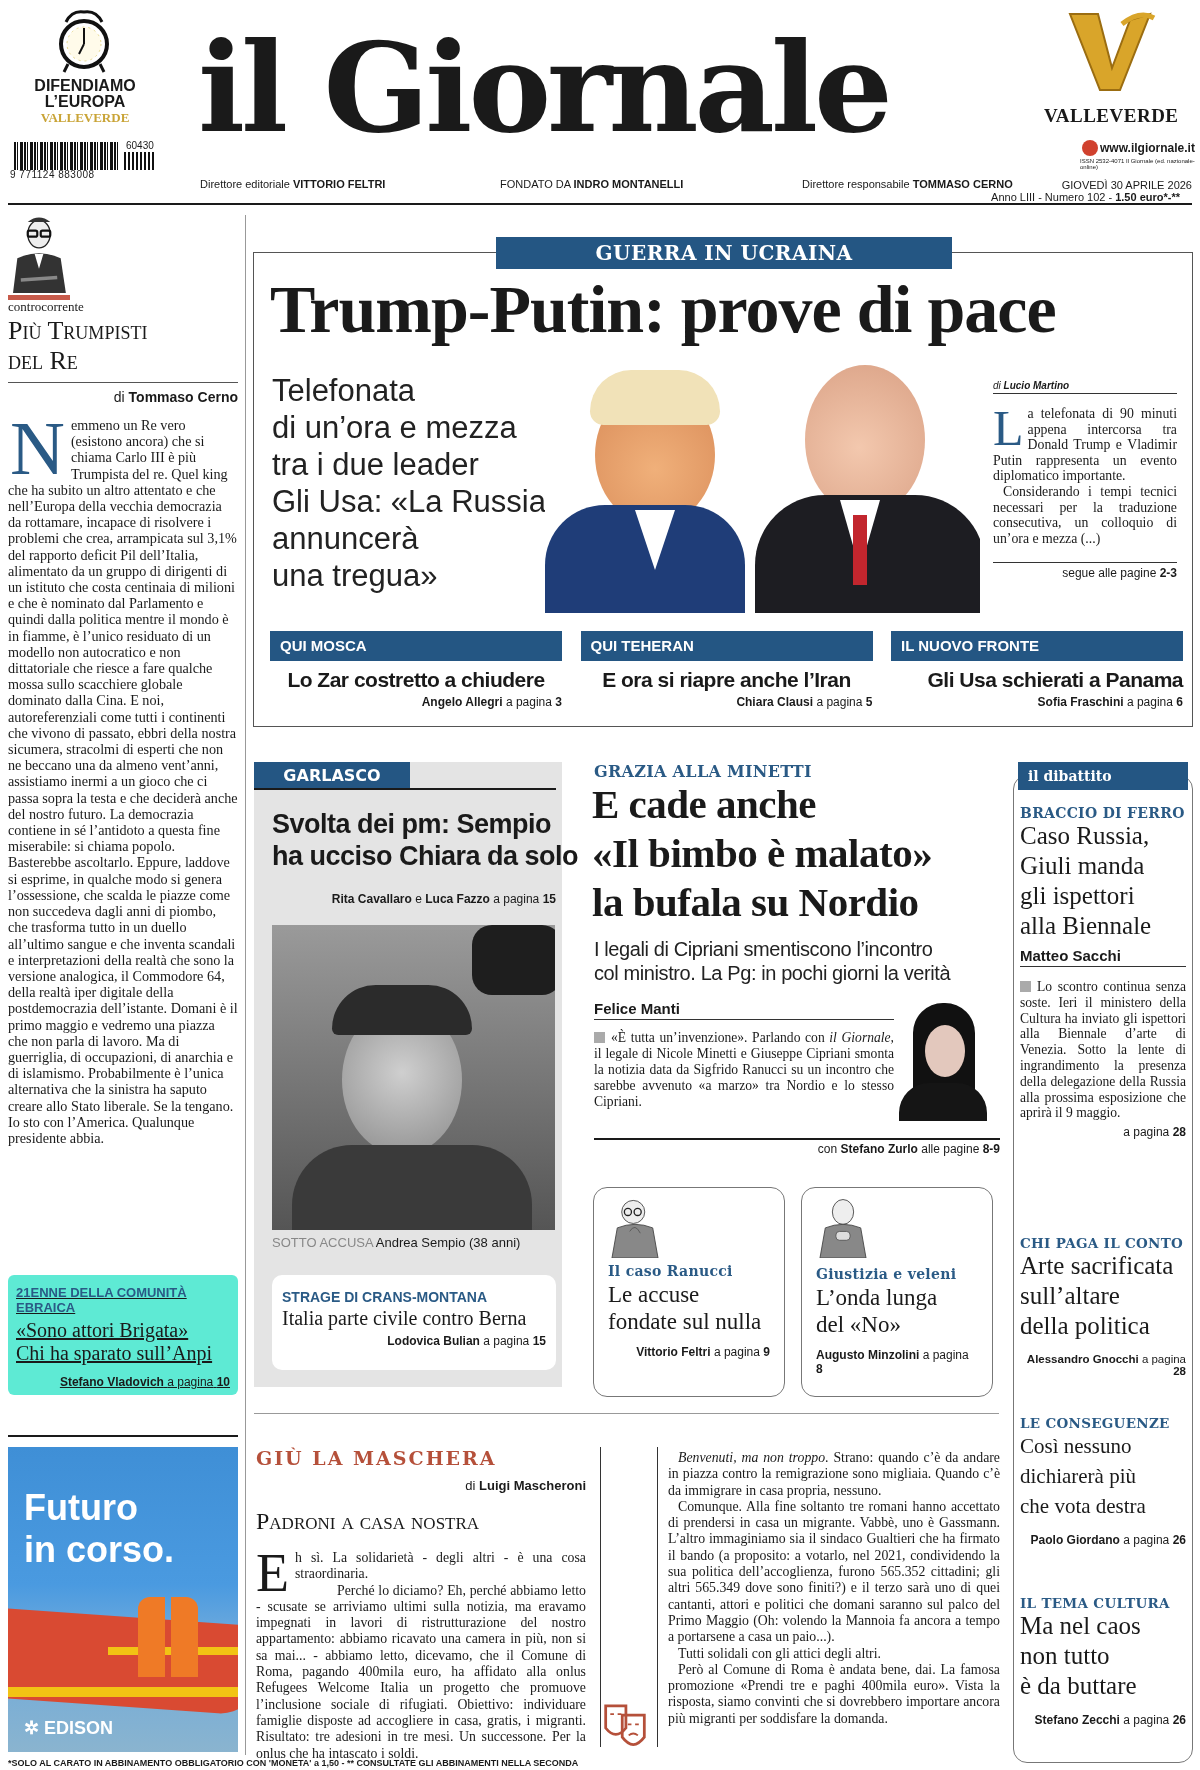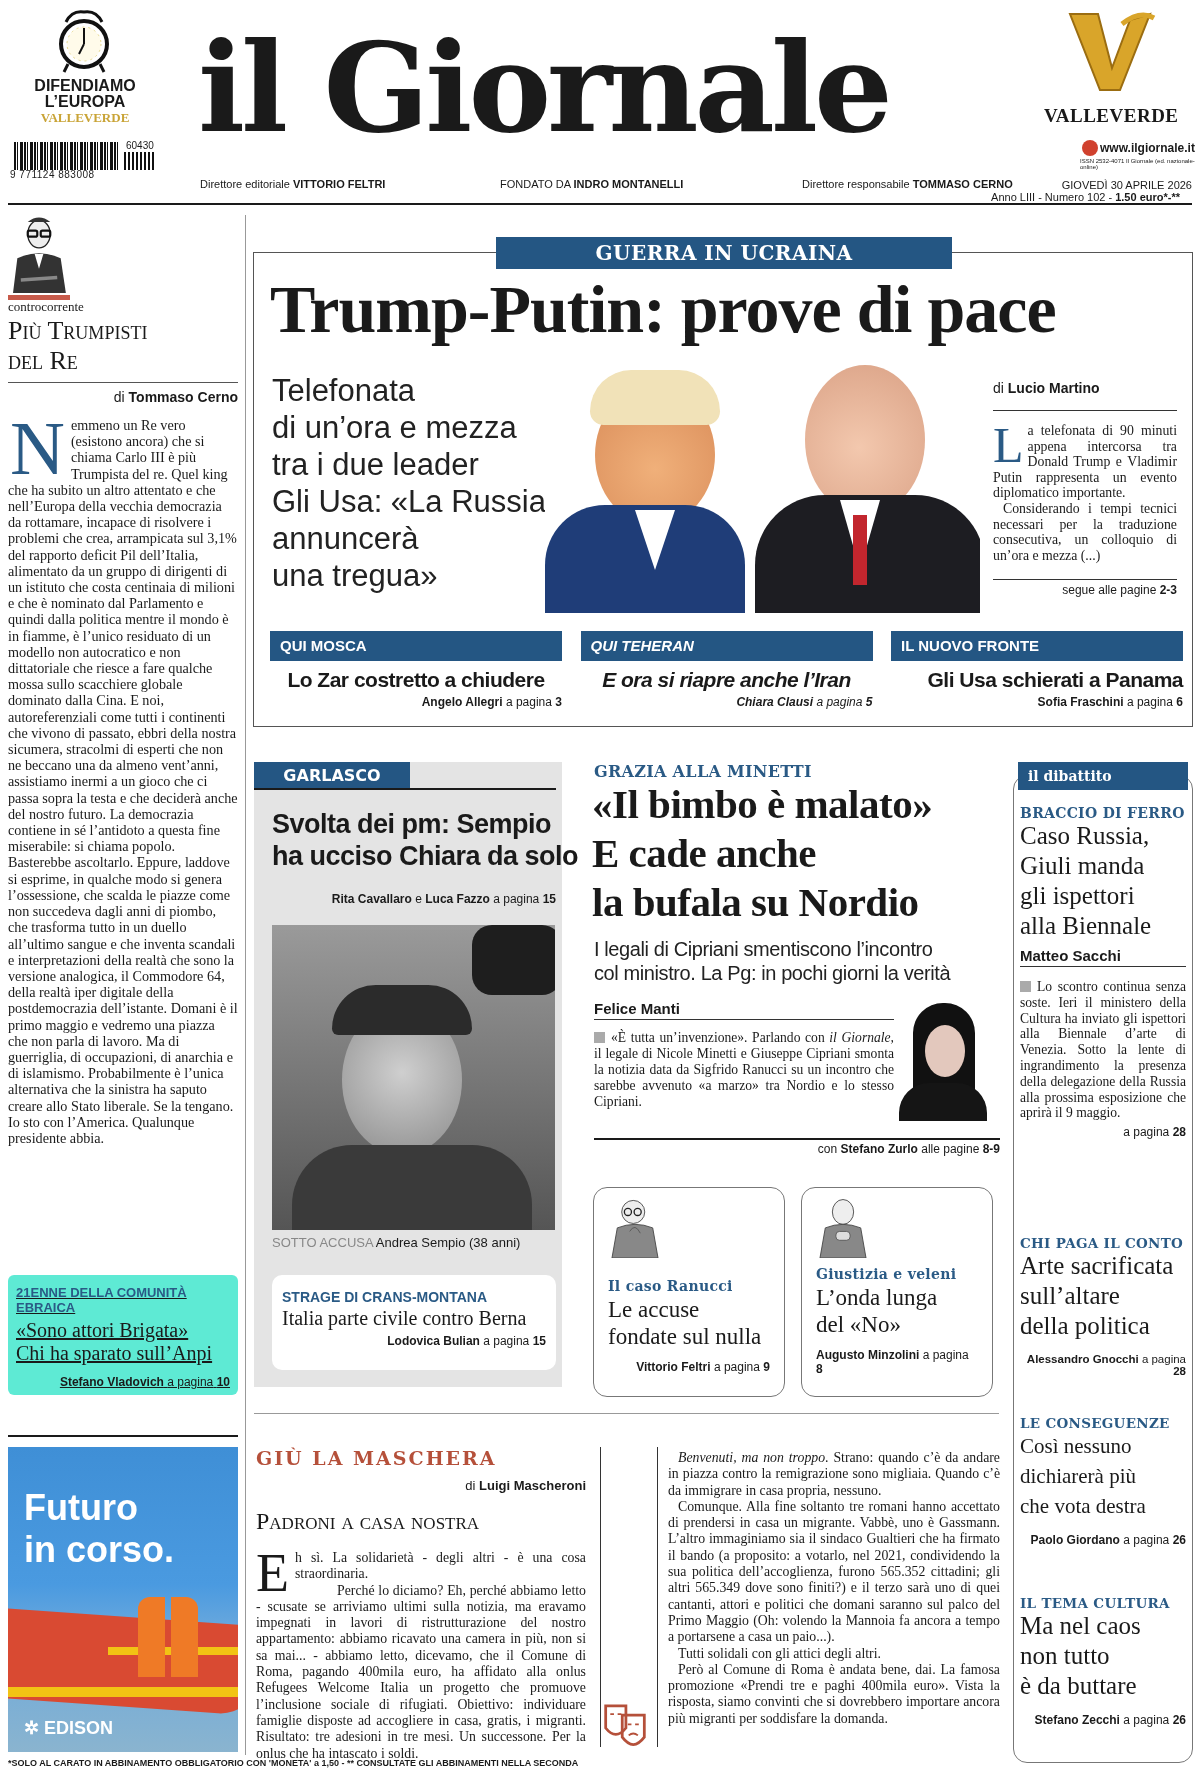--- a/index.html
+++ b/index.html
@@ -157,38 +157,38 @@
   </div>
   <div class="abs" style="left:200px;top:0;width:235px;height:248px;">
     <div style="position:absolute;left:60px;top:0;width:120px;height:150px;border-radius:50%;background:radial-gradient(circle at 45% 55%,#f3c8ae,#d9a084);"></div>
     <div style="position:absolute;left:10px;top:130px;width:230px;height:130px;border-radius:70px 70px 0 0;background:#1d1d22;"></div>
     <div style="position:absolute;left:95px;top:135px;width:40px;height:70px;background:#fff;clip-path:polygon(0 0,100% 0,50% 100%);"></div>
     <div style="position:absolute;left:108px;top:150px;width:14px;height:70px;background:#c2262e;"></div>
   </div>
 </div>
 
 <div class="abs" style="left:993px;top:380px;width:184px;">
-  <div class="sans" style="font-size:14px;border-bottom:1.5px solid #333;padding-bottom:14px;">
+  <div class="sans" style="font-size:10px;border-bottom:1.5px solid #333;padding-bottom:2px;font-style:italic;">
     <span>di</span> <b class="cond">Lucio Martino</b>
   </div>
   <div class="body-text" style="margin-top:12px;font-size:13.8px;line-height:15.6px;">
     <span style="float:left;font-size:50px;line-height:44px;color:#2a5a85;margin-right:4px;">L</span><span>a telefonata di 90 minuti appena intercorsa tra Donald Trump e Vladimir Putin rappresenta un evento diplomatico importante.</span>
     <div style="text-indent:10px;">Considerando i tempi tecnici necessari per la traduzione consecutiva, un colloquio di un’ora e mezza (...)</div>
   </div>
   <div style="height:1px;background:#333;margin-top:16px;"></div>
   <div class="byline" style="margin-top:3px;"><span>segue alle pagine</span> <b>2-3</b></div>
 </div>
 
 <div class="abs" style="left:270px;top:631px;width:913px;display:flex;justify-content:space-between;">
   <div style="width:292px;">
     <div class="sub-bar bluebg cond">QUI MOSCA</div>
     <div class="sub-head cond" style="text-align:center;">Lo Zar costretto a chiudere</div>
     <div class="byline" style="margin-top:3px;"><b>Angelo Allegri</b> <span>a pagina</span> <b>3</b></div>
   </div>
-  <div style="width:292px;font-style:italic;">
+  <div style="width:292px;">
     <div class="sub-bar bluebg cond">QUI TEHERAN</div>
     <div class="sub-head cond" style="text-align:center;">E ora si riapre anche l’Iran</div>
     <div class="byline" style="margin-top:3px;"><b>Chiara Clausi</b> <span>a pagina</span> <b>5</b></div>
   </div>
   <div style="width:292px;">
     <div class="sub-bar bluebg cond">IL NUOVO FRONTE</div>
     <div class="sub-head cond" style="text-align:right;">Gli Usa schierati a Panama</div>
     <div class="byline" style="margin-top:3px;"><b>Sofia Fraschini</b> <span>a pagina</span> <b>6</b></div>
   </div>
 </div>
@@ -213,22 +213,22 @@
   <span style="color:#888;">SOTTO ACCUSA</span> <span>Andrea Sempio (38 anni)</span>
 </div>
 <div class="abs white-box" style="left:272px;top:1275px;width:284px;height:95px;padding:14px 10px;">
   <div class="cond" style="font-weight:bold;font-size:14px;color:#2a5a85;">STRAGE DI CRANS-MONTANA</div>
   <div class="serif" style="font-size:20px;margin-top:2px;">Italia parte civile contro Berna</div>
   <div class="byline" style="margin-top:4px;"><b>Lodovica Bulian</b> <span>a pagina</span> <b>15</b></div>
 </div>
 
 <div class="abs kicker" style="left:594px;top:762px;font-size:16px;">GRAZIA ALLA MINETTI</div>
 <div class="abs serif" style="left:592px;top:780px;font-weight:bold;font-size:41px;line-height:49px;letter-spacing:-0.5px;">
+  <div>E cade anche</div>
   <div>«Il bimbo è malato»</div>
-  <div>E cade anche</div>
   <div>la bufala su Nordio</div>
 </div>
 <div class="abs sans" style="left:594px;top:937px;font-size:20px;line-height:24px;color:#222;letter-spacing:-0.4px;">
   <div>I legali di Cipriani smentiscono l’incontro</div>
   <div>col ministro. La Pg: in pochi giorni la verità</div>
 </div>
 <div class="abs cond" style="left:594px;top:1000px;width:300px;font-weight:bold;font-size:15px;border-bottom:1.5px solid #333;padding-bottom:2px;">Felice Manti</div>
 <div class="abs body-text" style="left:594px;top:1030px;width:300px;font-size:13.6px;line-height:16px;">
   <span class="sq"></span><span>«È tutta un’invenzione». Parlando con </span><i>il Giornale,</i><span> il legale di Nicole Minetti e Giuseppe Cipriani smonta la notizia data da Sigfrido Ranucci su un incontro che sarebbe avvenuto «a marzo» tra Nordio e lo stesso Cipriani.</span>
 </div>
@@ -241,21 +241,21 @@
 <div class="abs byline" style="left:594px;top:1142px;width:406px;"><span>con</span> <b>Stefano Zurlo</b> <span>alle pagine</span> <b>8-9</b></div>
 
 <div class="abs round-box" style="left:593px;top:1187px;width:192px;height:210px;padding:8px 14px;">
   <svg viewBox="0 0 60 70" width="54" height="62">
     <circle cx="28" cy="18" r="13" fill="#eee" stroke="#444"></circle>
     <circle cx="22" cy="18" r="4" fill="none" stroke="#222" stroke-width="1.5"></circle>
     <circle cx="33" cy="18" r="4" fill="none" stroke="#222" stroke-width="1.5"></circle>
     <path d="M4 70 L10 36 Q30 28 50 36 L56 70 Z" fill="#888" stroke="#444"></path>
     <path d="M24 40 Q30 30 36 42" stroke="#555" fill="none"></path>
   </svg>
-  <div class="kicker" style="font-size:14px;margin-top:16px;">Il caso Ranucci</div>
+  <div class="kicker" style="font-size:14px;margin-top:1px;">Il caso Ranucci</div>
   <div class="serif" style="font-size:23px;line-height:27px;margin-top:2px;">
     <div>Le accuse</div>
     <div>fondate sul nulla</div>
   </div>
   <div class="byline" style="margin-top:10px;"><b>Vittorio Feltri</b> <span>a pagina</span> <b>9</b></div>
 </div>
 <div class="abs round-box" style="left:801px;top:1187px;width:192px;height:210px;padding:8px 14px;">
   <svg viewBox="0 0 60 70" width="54" height="62">
     <ellipse cx="30" cy="18" rx="12" ry="14" fill="#eee" stroke="#444"></ellipse>
     <path d="M4 70 L10 36 Q30 28 50 36 L56 70 Z" fill="#888" stroke="#444"></path>

